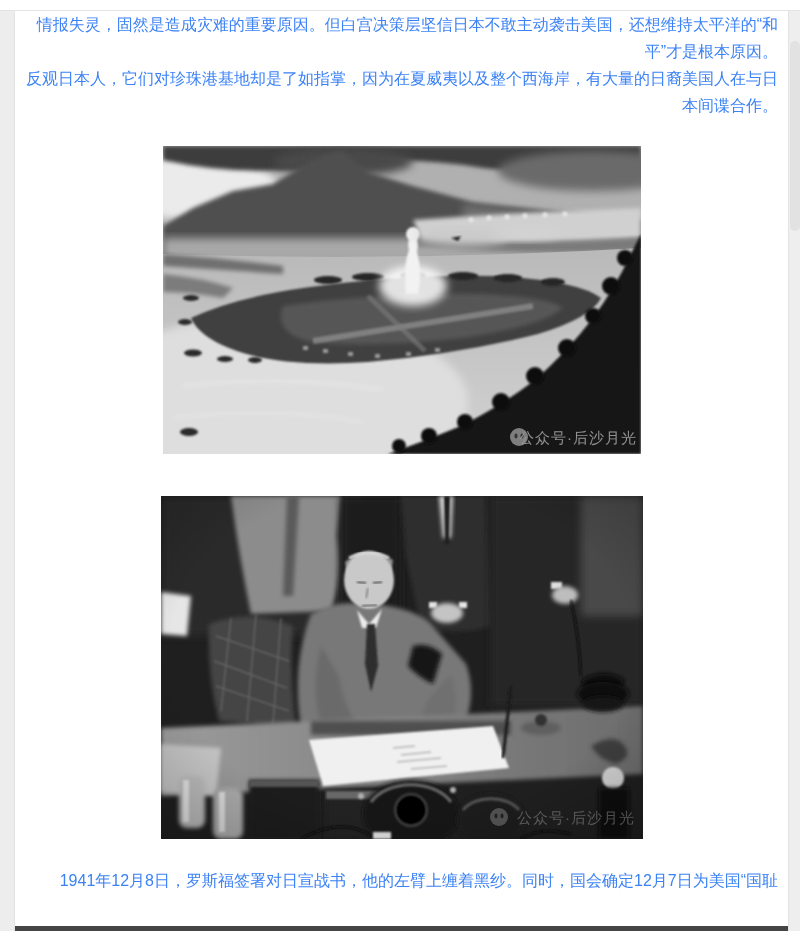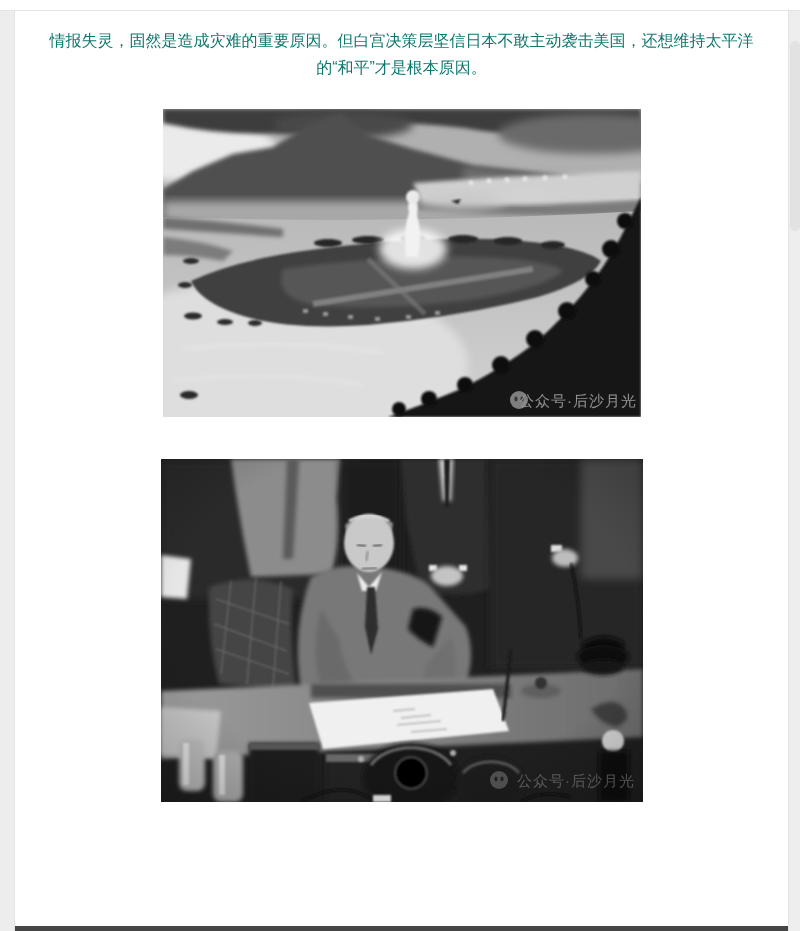--- a/index.html
+++ b/index.html
@@ -24,23 +24,23 @@
   .scrollbar-thumb {
     position:absolute; top:30px; left:1px; width:10px; height:190px;
     background:#e2e2e2; border-radius:5px;
   }
 
   .content {
     position:absolute; top:11px; bottom:0; left:15px; width:773px;
     background:#ffffff; overflow:hidden;
   }
   .content p {
-    margin:16px; padding:0 10px;
-    font-size:16px; line-height:27px; color:#0f766e;
-    text-align:center; word-break:break-all;
+    margin:0; padding:0 10px;
+    font-size:16px; line-height:27px; color:#3b82f6;
+    text-align:right; word-break:break-all;
   }
   .p1 { margin-top:9px; }
   .p2 { margin-top:18px; }
   .p3 { margin-top:27px; }
   .p4 { margin-top:14px; white-space:nowrap; overflow:hidden; }
 
   figure { margin:16px; padding:12px; text-align:center; font-size:0; }
   .fig1 { margin-top:15px; height:308px; }
   .fig2 { margin-top:18px; height:343px; }
   svg.photo { display:inline-block; }
@@ -56,20 +56,21 @@
 
 <div class="viewport">
 
   <div class="top-strip"></div>
   <div class="top-line"></div>
   <div class="gutter-left"></div>
 
   <div class="content">
 
     <p class="p1">情报失灵，固然是造成灾难的重要原因。但白宫决策层坚信日本不敢主动袭击美国，还想维持太平洋的“和平”才是根本原因。</p>
+    <p class="p2">反观日本人，它们对珍珠港基地却是了如指掌，因为在夏威夷以及整个西海岸，有大量的日裔美国人在与日本间谍合作。</p>
 
     <figure class="fig1">
       <svg class="photo" width="478" height="308" viewBox="0 0 478 308">
         <defs>
           <filter id="b4" x="-20%" y="-20%" width="140%" height="140%">
               <feGaussianBlur stdDeviation="4"></feGaussianBlur>
             </filter>
           <filter id="b2" x="-20%" y="-20%" width="140%" height="140%">
               <feGaussianBlur stdDeviation="2"></feGaussianBlur>
             </filter>
@@ -305,20 +306,21 @@
 
         <g opacity="0.32">
           <circle cx="338" cy="321" r="9" fill="#d9d9d9" opacity="0.85"></circle>
           <ellipse cx="335" cy="320" rx="1.6" ry="2.4" fill="#333333"></ellipse>
           <ellipse cx="341" cy="320" rx="1.6" ry="2.4" fill="#333333"></ellipse>
           <text class="wm-text" x="474" y="327" text-anchor="end" fill="#d9d9d9">公众号·后沙月光</text>
         </g>
       </svg>
     </figure>
 
+    <p class="p4">1941年12月8日，罗斯福签署对日宣战书，他的左臂上缠着黑纱。同时，国会确定12月7日为美国“国耻</p>
 
     <div class="next-image-edge"></div>
   </div>
 
   <div class="scrollbar-track">
     <div class="scrollbar-thumb"></div>
   </div>
 
 </div>
 

